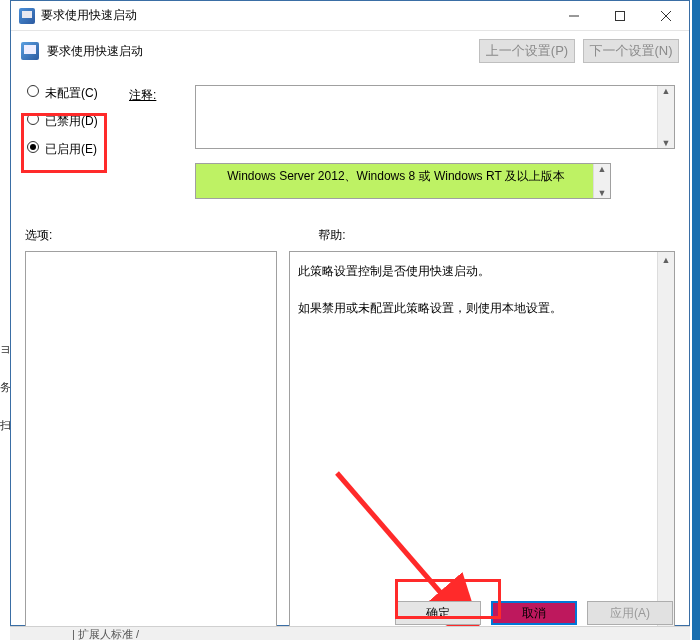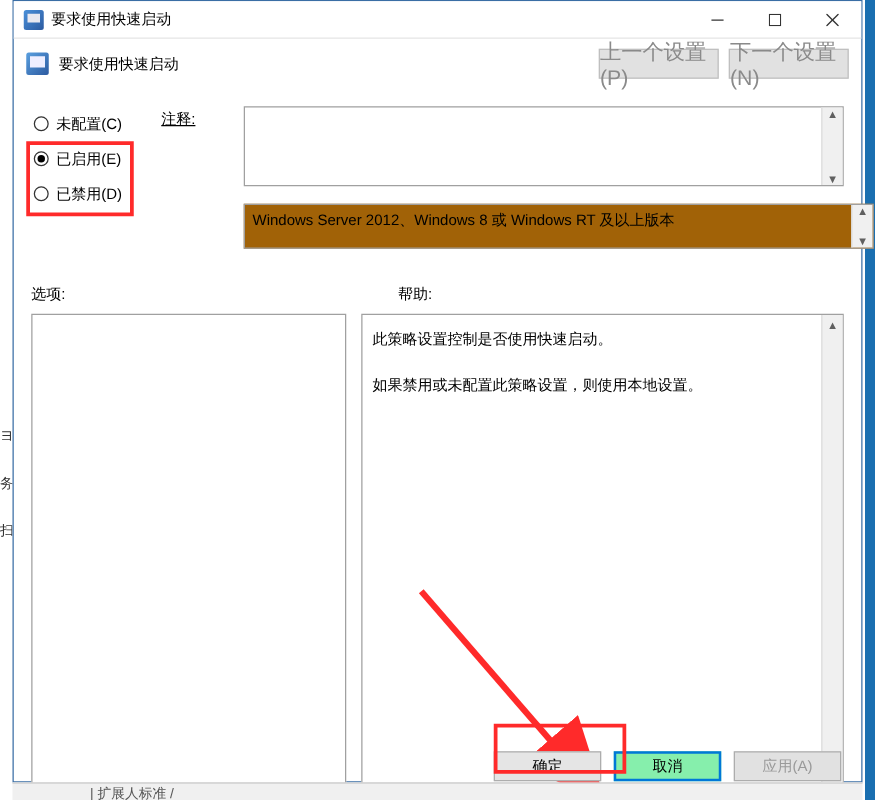--- a/index.html
+++ b/index.html
@@ -64,33 +64,33 @@
   .toolbar .icon2::after{
     content:""; position:absolute; left:3px; top:3px; width:12px; height:9px; background:#eef;
   }
   .toolbar .spacer { flex:1; }
   .navbtn {
     width: 96px; height: 24px;
     border:1px solid #bfbfbf;
     background:#e1e1e1;
     color:#8a8a8a;
     display:flex; align-items:center; justify-content:center;
-    font-size:17px;
+    font-size:13px;
   }
   .body {
     position:relative;
     padding: 0 14px;
   }
   .radios {
     position:absolute;
     left: 14px; top: 14px;
     width: 92px;
   }
   .radio-row {
-    display:flex; align-items:center; gap:6px;
+    display:flex; align-items:flex-start; gap:6px;
     height: 28px;
     padding-left:2px;
   }
   .radio {
     width:12px; height:12px; border:1px solid #333; border-radius:50%;
     display:inline-block; position:relative; background:#fff;
   }
   .radio.checked::after{
     content:""; position:absolute; left:2px; top:2px; width:6px; height:6px; border-radius:50%; background:#000;
   }
@@ -108,24 +108,25 @@
     border:1px solid #a0a0a0; background:#fff;
     display:flex; flex-direction:column;
   }
   .comment-box .scroll {
     width:17px; background:#f0f0f0; border-left:1px solid #dcdcdc;
     position:absolute; right:0; top:0; bottom:0;
     display:flex; flex-direction:column; justify-content:space-between; align-items:center;
     color:#606060; font-size:9px;
   }
   .platform-box {
-    position:absolute; left:184px; top:92px; width:504px; height:36px;
-    border:1px solid #a0a0a0; background:#a16207;
+    position:absolute; left:184px; top:92px; width:416px; height:36px;
+    border:1px solid #a0a0a0; background:#bef264;
     padding:4px 20px 4px 6px;
     color:#000;
+    text-align:center;
   }
   .platform-box .scroll {
     width:17px; background:#f0f0f0; border-left:1px solid #dcdcdc;
     position:absolute; right:0; top:0; bottom:0;
     display:flex; flex-direction:column; justify-content:space-between; align-items:center;
     color:#606060; font-size:9px;
   }
   .mid-labels {
     position:absolute; left:14px; top:156px; width:660px; height:20px;
     display:flex;
@@ -153,21 +154,21 @@
     position:absolute; left:16px; right:0; bottom:0; height:46px;
     display:flex; align-items:flex-end; justify-content:flex-end;
     padding-right:16px; gap:10px;
   }
   .btn {
     width:86px; height:24px;
     border:1px solid #adadad; background:#e1e1e1;
     display:flex; align-items:center; justify-content:center;
   }
   .btn.default { background:#e5e5e5; }
-  .btn.cancel { border:2px solid #0078d7; background:#86efac; }
+  .btn.cancel { border:2px solid #0078d7; background:#be185d; }
   .btn.apply { color:#9a9a9a; }
   .red-box2 {
     position:absolute; right:188px; bottom:6px; width:106px; height:40px;
     border:3px solid #ff2a2a; pointer-events:none;
   }
   .arrow {
     position:absolute; left:318px; top:394px; width:180px; height:190px;
     pointer-events:none;
   }
   .right-edge {
@@ -227,26 +228,26 @@
   </div>
 
   <div class="body" style="position:relative; height:554px;">
 
     <div class="radios">
       <label class="radio-row">
         <span class="radio"></span>
         <span>未配置(C)</span>
       </label>
       <label class="radio-row">
+        <span class="radio"></span>
+        <span>已禁用(D)</span>
+      </label>
+      <label class="radio-row">
         <span class="radio checked"></span>
         <span>已启用(E)</span>
-      </label>
-      <label class="radio-row">
-        <span class="radio"></span>
-        <span>已禁用(D)</span>
       </label>
     </div>
     <div class="red-box1"></div>
 
     <div class="label-col">
       <div>注释:</div>
     </div>
 
     <div class="comment-box">
       <div class="scroll">

